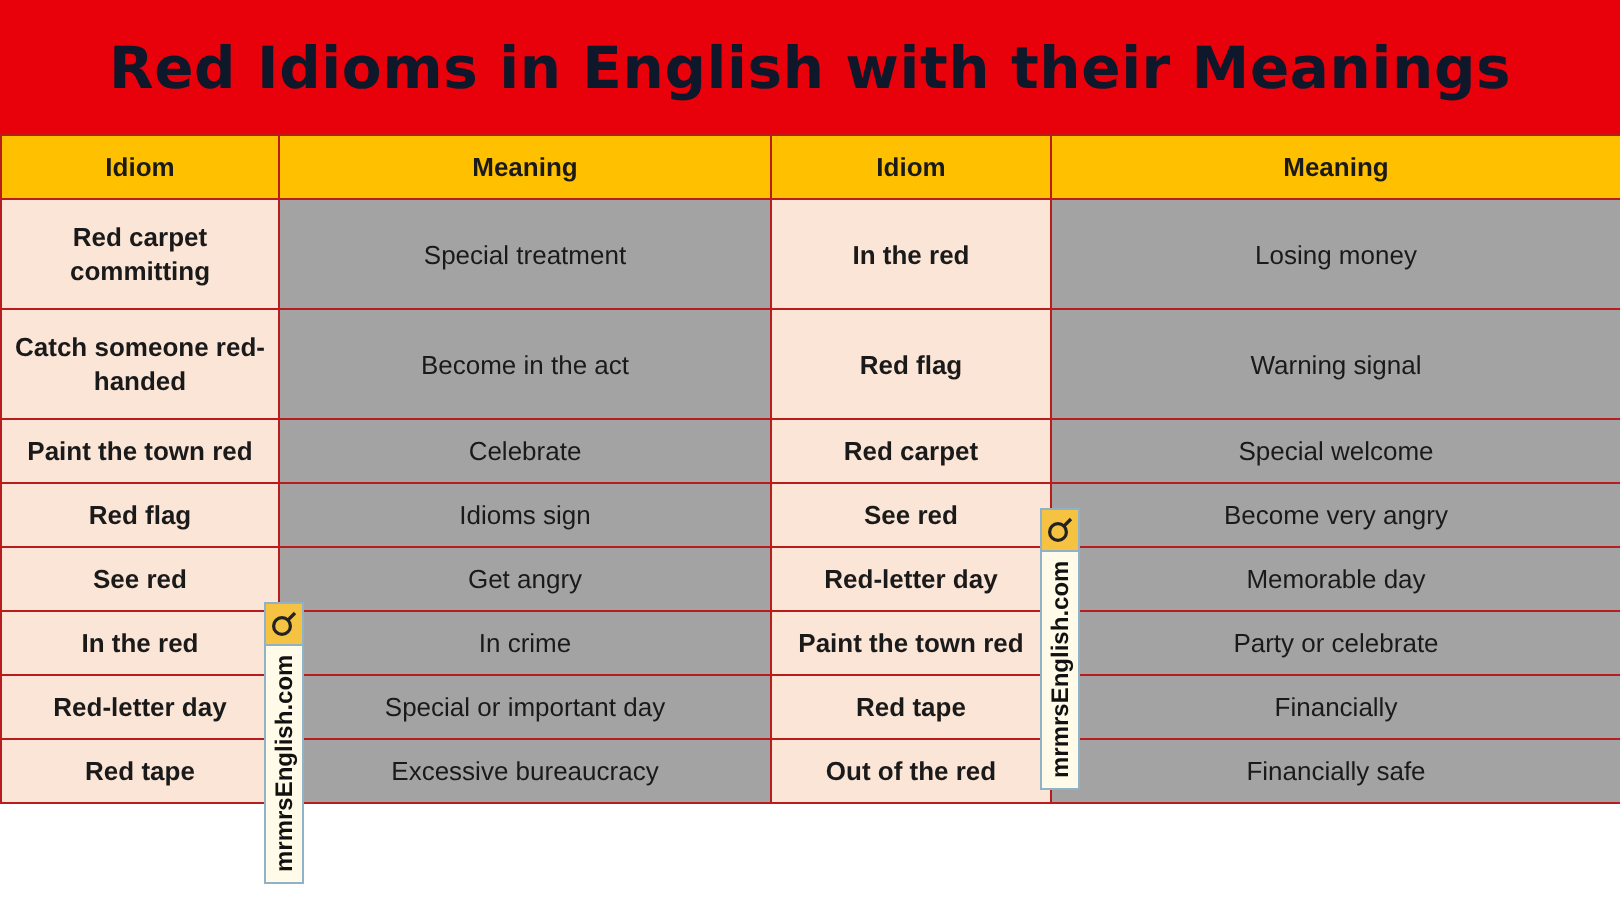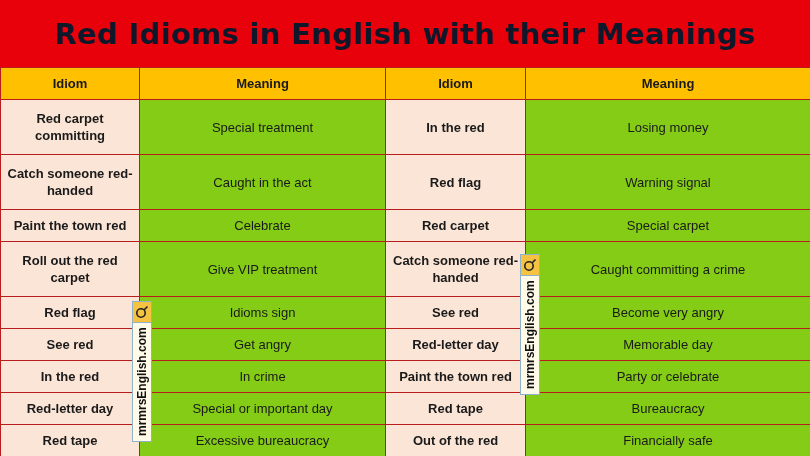--- a/index.html
+++ b/index.html
@@ -24,21 +24,21 @@
     table.idioms th, table.idioms td {
       border: 1px solid #b91c1c;
       text-align: center; vertical-align: middle;
       font-size: 13px; color: #1a1a1a; padding: 0 4px;
       line-height: 17px;
     }
     table.idioms th {
       background: #ffc000; height: 31px; font-weight: bold;
     }
     td.idiom { background: #fbe5d6; font-weight: bold; }
-    td.meaning { background: #84cc16; }
+    td.meaning { background: #a3a3a3; }
     tr.tall td { height: 54px; }
     tr.short td { height: 31px; text-align: center; }
     .watermark {
       position: absolute; width: 20px;
       background: #fffbe8; border: 1px solid #8fb2c9;
       box-sizing: border-box;
     }
     .wm-icon {
       height: 20px; background: #f5c242;
       display: flex; align-items: center; justify-content: center;
@@ -75,35 +75,29 @@
   </thead>
   <tbody>
     <tr class="tall">
       <td class="idiom">Red carpet committing</td>
       <td class="meaning">Special treatment</td>
       <td class="idiom">In the red</td>
       <td class="meaning">Losing money</td>
     </tr>
     <tr class="tall">
       <td class="idiom">Catch someone red-handed</td>
-      <td class="meaning">Caught in the act</td>
+      <td class="meaning">Become in the act</td>
       <td class="idiom">Red flag</td>
       <td class="meaning">Warning signal</td>
     </tr>
     <tr class="short">
       <td class="idiom">Paint the town red</td>
       <td class="meaning">Celebrate</td>
       <td class="idiom">Red carpet</td>
-      <td class="meaning">Special carpet</td>
-    </tr>
-    <tr class="tall">
-      <td class="idiom">Roll out the red carpet</td>
-      <td class="meaning">Give VIP treatment</td>
-      <td class="idiom">Catch someone red-handed</td>
-      <td class="meaning">Caught committing a crime</td>
+      <td class="meaning">Special welcome</td>
     </tr>
     <tr class="short">
       <td class="idiom">Red flag</td>
       <td class="meaning">Idioms sign</td>
       <td class="idiom">See red</td>
       <td class="meaning">Become very angry</td>
     </tr>
     <tr class="short">
       <td class="idiom">See red</td>
       <td class="meaning">Get angry</td>
@@ -113,21 +107,21 @@
     <tr class="short">
       <td class="idiom">In the red</td>
       <td class="meaning">In crime</td>
       <td class="idiom">Paint the town red</td>
       <td class="meaning">Party or celebrate</td>
     </tr>
     <tr class="short">
       <td class="idiom">Red-letter day</td>
       <td class="meaning">Special or important day</td>
       <td class="idiom">Red tape</td>
-      <td class="meaning">Bureaucracy</td>
+      <td class="meaning">Financially</td>
     </tr>
     <tr class="short">
       <td class="idiom">Red tape</td>
       <td class="meaning">Excessive bureaucracy</td>
       <td class="idiom">Out of the red</td>
       <td class="meaning">Financially safe</td>
     </tr>
   </tbody>
 </table>
 

